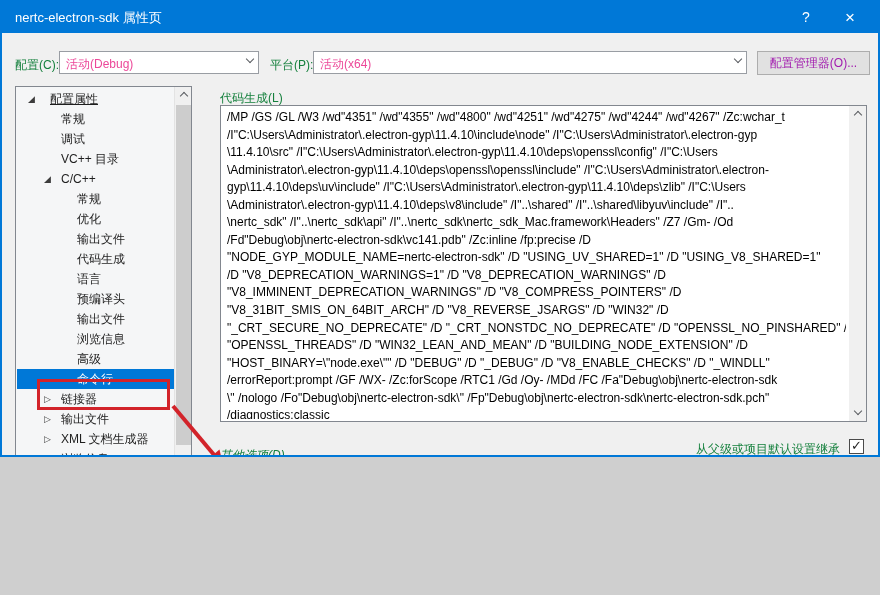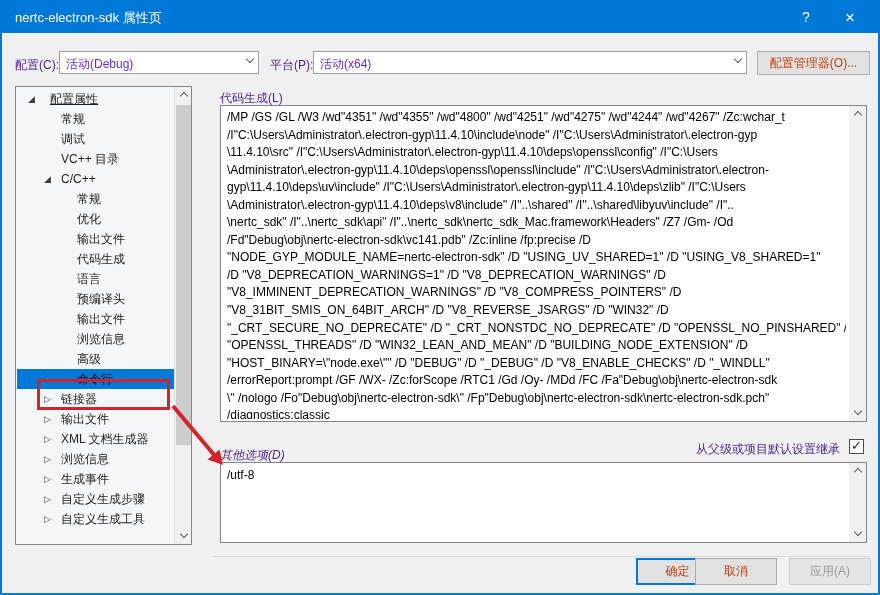--- a/index.html
+++ b/index.html
@@ -1,42 +1,42 @@
 <!DOCTYPE html>
 <html><head>
 <meta charset="utf-8">
 <style>
   html,body{margin:0;padding:0;background:#cfcfcf;}
   *{box-sizing:border-box;font-family:"Liberation Sans","DejaVu Sans",sans-serif;}
-  .window{position:relative;width:880px;height:595px;background:#f0f0f0;border:2px solid #0078d7;overflow:hidden;}
+  .window{position:relative;width:880px;height:457px;background:#f0f0f0;border:2px solid #0078d7;overflow:hidden;}
   .titlebar{position:absolute;left:0;top:0;width:100%;height:31px;background:#0078d7;color:#fff;}
   .title-text{position:absolute;left:13px;top:7px;font-size:13px;}
   .tb-btn{position:absolute;top:0;width:40px;height:31px;text-align:center;line-height:31px;color:#fff;font-size:14px;cursor:default;}
   .tb-help{right:52px;}
   .tb-close{right:8px;font-size:17px;}
-  .lbl{position:absolute;font-size:12px;color:#4c1d95;}
-  .combo{position:absolute;height:23px;background:#fff;border:1px solid #999da3;font-size:12px;color:#6d28d9;text-decoration:underline;}
+  .lbl{position:absolute;font-size:12px;color:#15803d;}
+  .combo{position:absolute;height:23px;background:#fff;border:1px solid #999da3;font-size:12px;color:#ec4899;text-decoration:underline;}
   .combo .val{position:absolute;left:6px;top:4px;}
   .combo .chev-wrap{position:absolute;right:5px;top:7px;}
   .chev{display:block;width:7px;height:7px;border-style:solid;border-color:#5a5d61;border-width:2px 2px 0 0;}
   .chev.up{transform:rotate(-45deg);}
   .chev.down{transform:rotate(135deg);margin-top:-3px;}
   .chev.thin{border-width:1.5px 1.5px 0 0;width:6px;height:6px;}
-  .btn{position:absolute;height:27px;background:#e1e1e1;border:1px solid #adadad;font-size:12px;color:#c2410c;text-align:center;line-height:25px;}
+  .btn{position:absolute;height:27px;background:#e1e1e1;border:1px solid #adadad;font-size:12px;color:#a21caf;text-align:center;line-height:25px;}
   .btn-cfgmgr{left:755px;top:49px;width:113px;height:24px;line-height:22px;}
   .tree{position:absolute;left:13px;top:84px;width:177px;height:459px;background:#f5f6f7;border:1px solid #82878f;}
   .tree-rows{position:absolute;left:1px;top:2px;width:158px;}
   .tree-row{position:relative;height:20px;font-size:12px;color:#1e1e1e;line-height:20px;white-space:nowrap;}
   .tree-row .arrow{position:absolute;top:0;font-size:9px;color:#3c3c3c;line-height:20px;}
   .tree-row.lvl1 .arrow{left:11px;}
   .tree-row.lvl2 .arrow{left:27px;}
   .tree-row.lvl1 .tlabel{margin-left:33px;text-decoration:underline;}
   .tree-row.lvl2 .tlabel{margin-left:44px;}
   .tree-row.lvl3 .tlabel{margin-left:60px;}
-  .tree-row.selected{background:#0078d7;color:#000000;}
+  .tree-row.selected{background:#0078d7;color:#ffffff;}
   .vscroll{position:absolute;right:0;top:0;width:17px;height:100%;background:#f0f0f0;border-left:1px solid #e3e3e3;}
   .vscroll .sb-btn{position:absolute;left:0;width:17px;height:17px;display:flex;align-items:center;justify-content:center;}
   .vscroll .sb-up{top:0;}
   .vscroll .sb-down{bottom:0;}
   .vscroll .thumb{position:absolute;left:1px;width:15px;background:#cdcdcd;}
   .groupbox{position:absolute;background:#fff;border:1px solid #82878f;}
   .alloptions-box{left:218px;top:103px;width:647px;height:317px;}
   .options-text{position:absolute;left:6px;top:3px;right:20px;bottom:2px;font-size:12px;line-height:17.55px;white-space:pre;overflow:hidden;color:#000;}
   .addopts-box{left:218px;top:460px;width:647px;height:81px;}
   .addopts-text{position:absolute;left:6px;top:5px;font-size:12px;color:#000;}

